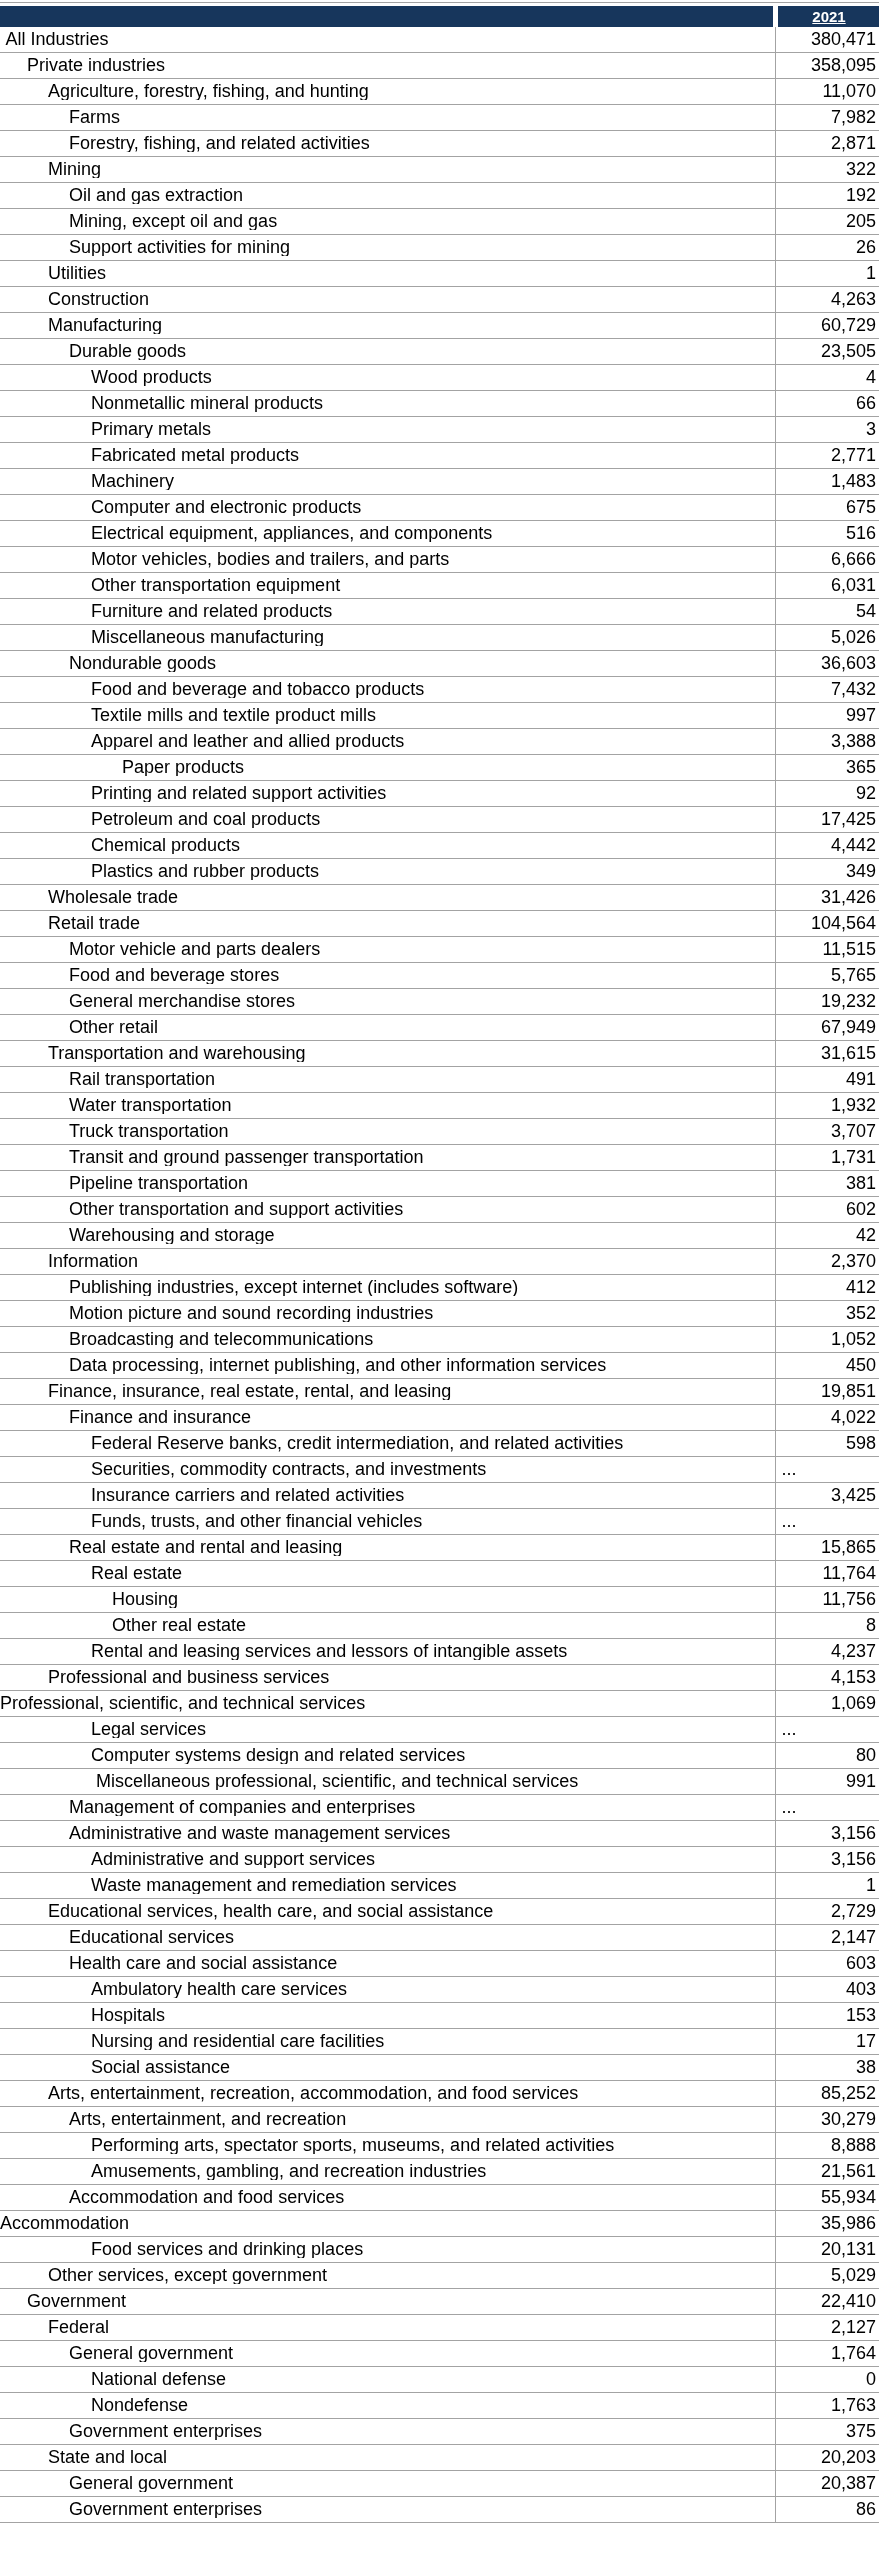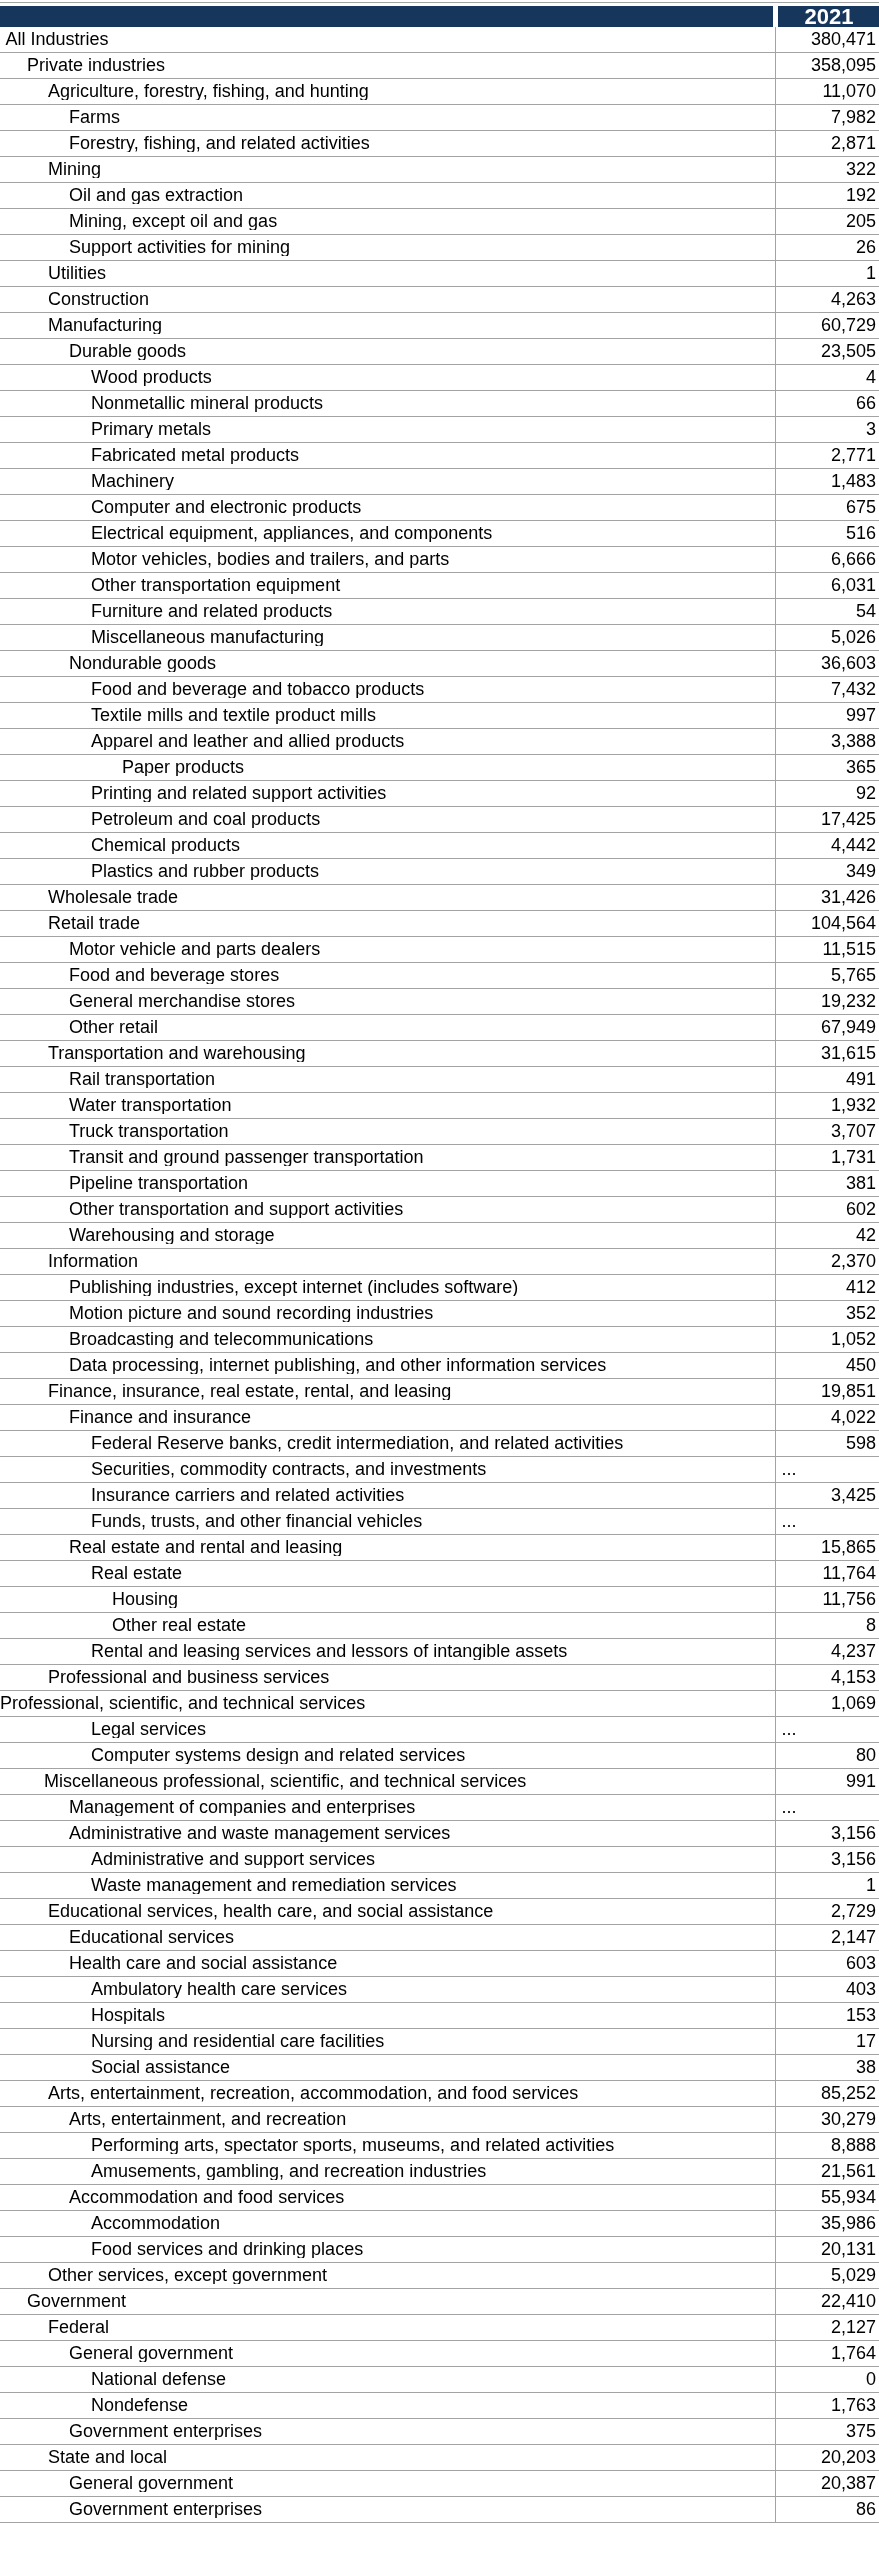--- a/index.html
+++ b/index.html
@@ -26,23 +26,24 @@
   }
   .thead .name-head{
     flex:1;background:var(--header-bg);
   }
   .thead .head-gap{
     width:4.7px;background:#ffffff;
   }
   .thead .year-head{
     width:102px;background:var(--header-bg);
     color:var(--header-text);
-    font-size:22px;font-weight:bold;
+    font-size:15px;font-weight:bold;
     display:flex;align-items:center;justify-content:center;
     line-height:1;
+    text-decoration:underline;
   }
   .tbody{width:100%;}
   .trow{
     display:flex;height:26px;width:100%;
     background:var(--row-bg);
     border-bottom:1.6px solid var(--grid-line);
     align-items:center;
     font-size:18px;line-height:1;
   }
   .trow .name-cell{
@@ -334,21 +335,21 @@
   </div>
       <div class="trow">
     <div class="name-cell" style="padding-left: 91px;">Legal services</div>
     <div class="value-cell dots">...</div>
   </div>
       <div class="trow">
     <div class="name-cell" style="padding-left: 91px;">Computer systems design and related services</div>
     <div class="value-cell">80</div>
   </div>
       <div class="trow">
-    <div class="name-cell" style="padding-left: 44px;">Miscellaneous professional, scientific, and technical services</div>
+    <div class="name-cell" style="padding-left: 96px;">Miscellaneous professional, scientific, and technical services</div>
     <div class="value-cell">991</div>
   </div>
       <div class="trow">
     <div class="name-cell" style="padding-left: 69px;">Management of companies and enterprises</div>
     <div class="value-cell dots">...</div>
   </div>
       <div class="trow">
     <div class="name-cell" style="padding-left: 69px;">Administrative and waste management services</div>
     <div class="value-cell">3,156</div>
   </div>
@@ -402,21 +403,21 @@
   </div>
       <div class="trow">
     <div class="name-cell" style="padding-left: 91px;">Amusements, gambling, and recreation industries</div>
     <div class="value-cell">21,561</div>
   </div>
       <div class="trow">
     <div class="name-cell" style="padding-left: 69px;">Accommodation and food services</div>
     <div class="value-cell">55,934</div>
   </div>
       <div class="trow">
-    <div class="name-cell" style="padding-left: 91px;">Accommodation</div>
+    <div class="name-cell" style="">Accommodation</div>
     <div class="value-cell">35,986</div>
   </div>
       <div class="trow">
     <div class="name-cell" style="padding-left: 91px;">Food services and drinking places</div>
     <div class="value-cell">20,131</div>
   </div>
       <div class="trow">
     <div class="name-cell" style="padding-left: 48px;">Other services, except government</div>
     <div class="value-cell">5,029</div>
   </div>

